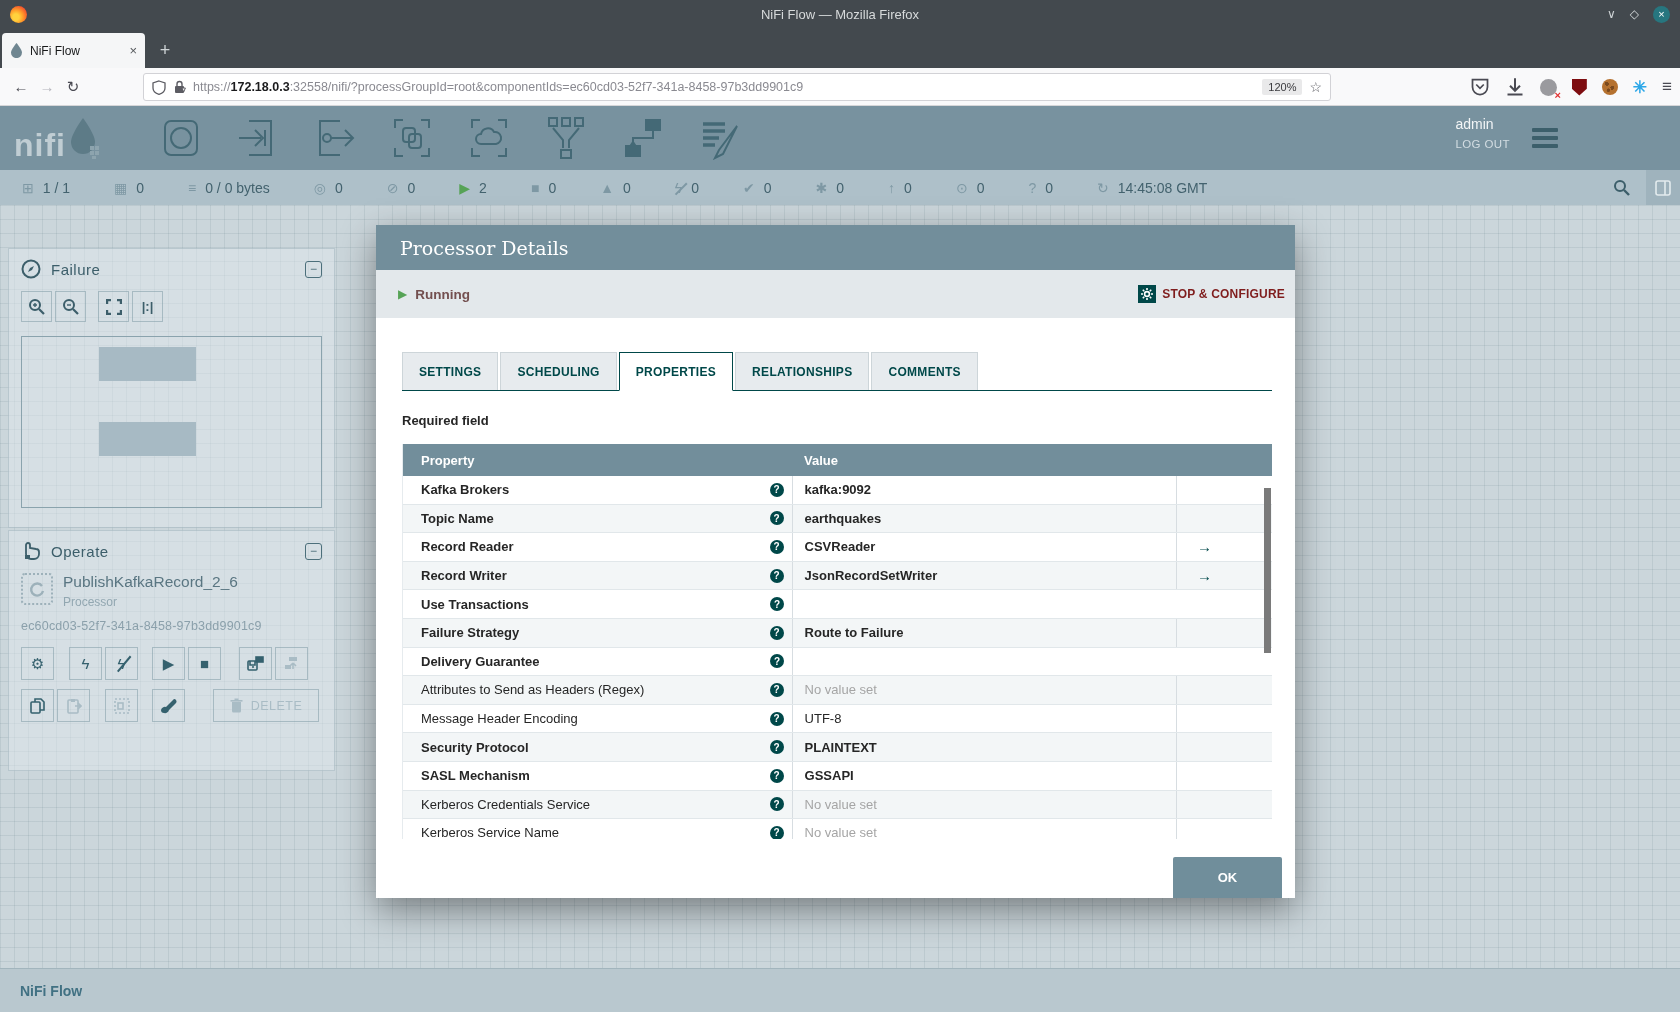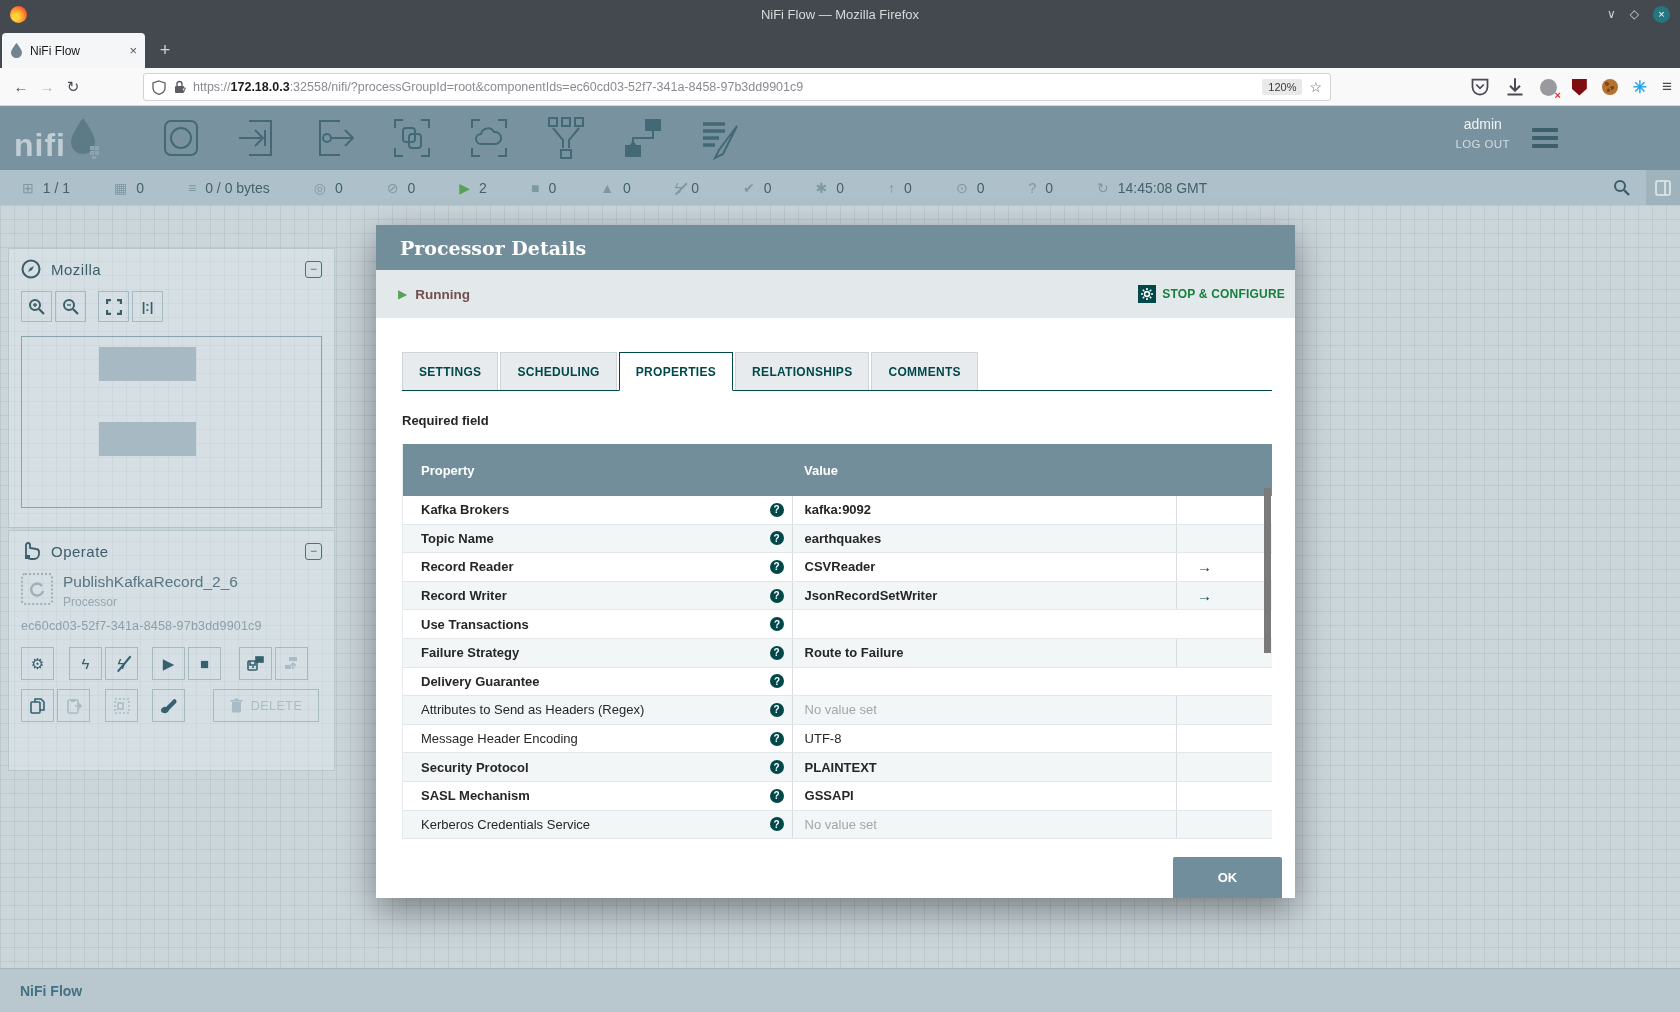--- a/index.html
+++ b/index.html
@@ -49,21 +49,21 @@
   .asterisk { color:#2ba7e8; font-size:17px; font-weight:bold; }
   .hamburger-ff { color:#4a4a52; font-size:17px; }
 
   
   .nifi-header { height:64px; background:#78929f; position:relative; display:flex; align-items:center; }
   .nifi-logo { display:flex; align-items:flex-end; margin-left:14px; gap:2px; }
   .nifi-logo .word { font-size:32px; font-weight:bold; letter-spacing:1px; color:#cdd8dd; opacity:.85; line-height:.9; }
   .comp-icons { position:absolute; left:160px; top:10px; display:flex; gap:35px; }
   .comp-icon { width:42px; height:44px; opacity:.8; }
   .comp-icon svg { width:42px; height:44px; stroke:#38606c; fill:none; stroke-width:2; }
-  .nifi-right { position:absolute; right:170px; top:10px; text-align:center; }
+  .nifi-right { position:absolute; right:170px; top:10px; text-align:left; }
   .nifi-user { color:#f2f5f6; font-size:14px; }
   .nifi-logout { color:#d3dde2; font-size:11.5px; letter-spacing:.4px; margin-top:6px; }
   .nifi-menu { position:absolute; right:122px; top:22px; width:26px; color:#2f4f5a; }
   .nifi-menu div { height:4px; background:#3c5f6b; margin-bottom:4px; border-radius:1px; }
 
   
   .status-bar { height:35px; background:#aec0c9; display:flex; align-items:center; padding-left:22px; position:relative; }
   .st-items { display:flex; align-items:center; gap:44px; }
   .st-item { display:flex; align-items:center; gap:9px; }
   .st-glyph { font-size:14px; color:#7e98a4; position:relative; line-height:1; }
@@ -108,36 +108,36 @@
   .op-btn svg { stroke:#35616e; fill:none; stroke-width:1.6; }
   .op-btn .strk { position:relative; }
   .op-btn .strk::after { content:""; position:absolute; left:-4px; top:8px; width:20px; height:1.5px; background:#35616e; transform:rotate(-50deg); }
   .op-delete { position:absolute; top:0; left:192px; width:106px; height:33px; border:1px solid rgba(120,150,160,.5);
     display:flex; align-items:center; justify-content:center; gap:8px; color:#a9bcc5; font-size:12.5px; letter-spacing:.5px; }
 
   
   .dialog { position:absolute; left:376px; top:20px; width:919px; height:673px; background:#fff;
     box-shadow:0 12px 34px rgba(0,0,0,.42); }
   .dlg-header { height:45px; background:#728e9b; display:flex; align-items:center; padding-left:24px; }
-  .dlg-title { font-family:"DejaVu Serif","Liberation Serif",serif; font-weight:bold; font-size:19px; color:#fff; }
+  .dlg-title { font-family:"DejaVu Serif","Liberation Serif",serif; font-weight:normal; font-size:19px; color:#fff; }
   .dlg-status { height:48px; background:#e3e8eb; display:flex; align-items:center; padding:0 12px 0 22px; position:relative; }
   .run-tri { color:#56a356; font-size:12px; margin-right:8px; }
   .run-label { font-size:13.5px; font-weight:bold; color:#734f4f; }
   .dlg-action { position:absolute; right:10px; display:flex; align-items:center; gap:6px; }
   .dlg-action .gearbox { width:18px; height:18px; background:#004849; display:flex; align-items:center; justify-content:center; }
-  .dlg-action .lbl { font-size:12px; font-weight:bold; color:#15803d; letter-spacing:.2px; }
+  .dlg-action .lbl { font-size:12px; font-weight:bold; color:#7f1d1d; letter-spacing:.2px; }
   .dlg-body { position:relative; padding:34px 0 0 26px; height:580px; }
   .dtabs { display:flex; width:870px; border-bottom:1px solid #004849; align-items:flex-end; }
   .dtab { height:38px; line-height:38px; padding:0 16px; background:#e7ebee; border:1px solid #cdd5d9; border-bottom:none;
     margin-right:2px; font-size:12px; font-weight:bold; color:#004849; letter-spacing:.3px;
     font-family:"Liberation Sans",sans-serif; }
   .dtab.active { background:#fff; border:1px solid #004849; border-bottom:1px solid #fff; margin-bottom:-1px; height:39px; }
   .req-note { margin-top:22px; font-size:13px; font-weight:bold; color:#262626; }
   .ptable { margin-top:16px; width:870px; height:395px; overflow:hidden; position:relative; border-left:1px solid #e6ebee; }
-  .phead { display:flex; height:52px; background:#728e9b; color:#fff; font-size:13px; font-weight:bold; align-items:center; }
+  .phead { display:flex; height:32px; background:#728e9b; color:#fff; font-size:13px; font-weight:bold; align-items:center; }
   .phead .h1 { width:389px; padding-left:18px; }
   .phead .h2 { width:385px; padding-left:12px; }
   .plist > div.prow { display:flex; height:28.6px; border-bottom:1px solid #e1e7ea; background:#fff; align-items:center; font-size:13px; color:#262626; }
   .plist > div.prow:nth-of-type(even) { background:#f3f6f7; }
   .pcell { height:100%; display:flex; align-items:center; }
   .pcell.prop { width:389px; padding-left:18px; position:relative; }
   .pcell.val  { width:385px; padding-left:12px; border-left:1px solid #d7dde1; }
   .pcell.extra{ width:96px;  padding-left:20px; border-left:1px solid #d7dde1; }
   .prow.req .pcell.prop span, .prow.req .pcell.val span { font-weight:bold; }
   .prow.unset .pcell.val span { color:#a5a5a5; font-weight:normal; }
@@ -386,21 +386,21 @@
   </div>
 
   <div class="canvas">
 
     <div class="side-panel" style="top:43px; width:327px; height:280px;">
       <div class="panel-hd">
         <svg width="20" height="20" viewBox="0 0 20 20">
           <circle cx="10" cy="10" r="8.5" fill="none" stroke="#3c5e6a" stroke-width="2"></circle>
           <path d="M13 7 L11 11 L7 13 L9 9 Z" fill="#3c5e6a"></path>
         </svg>
-        <span class="ttl">Mozilla</span>
+        <span class="ttl">Failure</span>
         <span class="panel-collapse">−</span>
       </div>
       <div class="nav-tools">
         <div class="nav-tool">
           <svg width="17" height="17" viewBox="0 0 17 17">
               <circle cx="7" cy="7" r="5" fill="none" stroke="#3c5e6a" stroke-width="2"></circle>
               <line x1="11" y1="11" x2="16" y2="16" stroke="#3c5e6a" stroke-width="2.2"></line>
               <path d="M5 7 h4 M7 5 v4" stroke="#3c5e6a" stroke-width="1.4"></path>
             </svg>
         </div>

